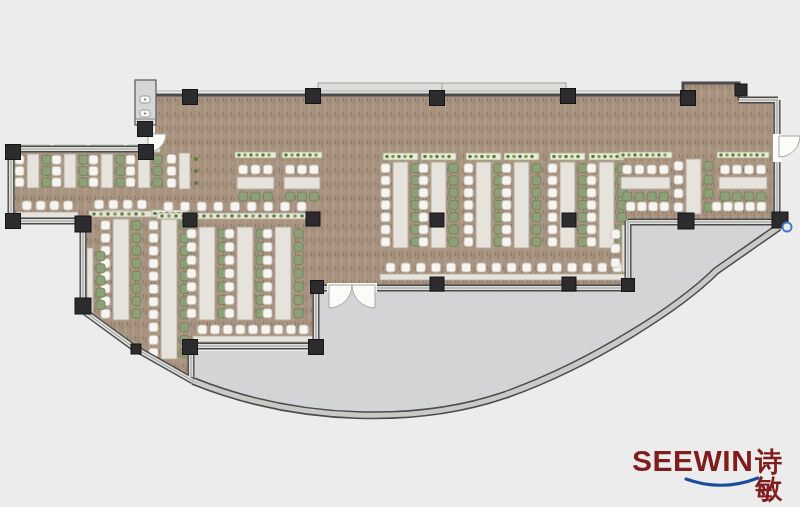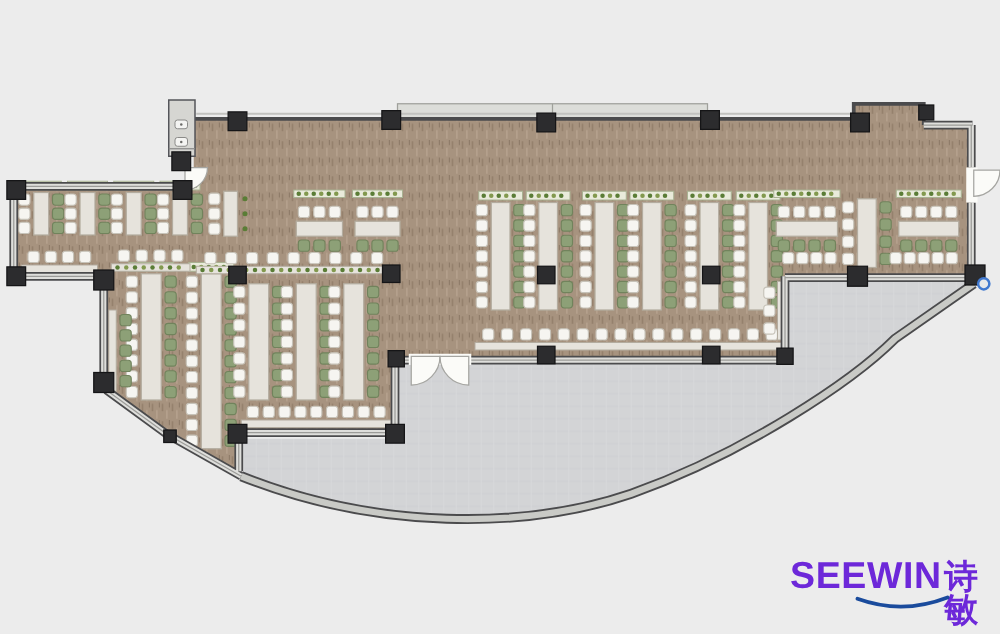--- a/index.html
+++ b/index.html
@@ -616,20 +616,20 @@
         <rect x="562" y="277" width="14" height="14" fill="#2c2c2e" stroke="#151517" stroke-width="1"></rect>
         <rect x="621.5" y="278.5" width="13" height="13" fill="#2c2c2e" stroke="#151517" stroke-width="1"></rect>
         <rect x="678" y="213" width="16" height="16" fill="#2c2c2e" stroke="#151517" stroke-width="1"></rect>
         <rect x="772" y="212" width="16" height="16" fill="#2c2c2e" stroke="#151517" stroke-width="1"></rect>
         <rect x="131" y="344" width="10" height="10" fill="#2c2c2e" stroke="#151517" stroke-width="1"></rect>
       </g>
 
     <circle cx="787" cy="227" r="4.5" fill="#e8e9ea" stroke="#4179cf" stroke-width="2"></circle>
   </svg>
 
-  <div class="logo" style="color: #6d28d9;">
+  <div class="logo" style="color: #7f1d1d;">
     <span class="wordmark">SEEWIN</span>
     <svg class="swoosh" viewBox="0 0 76 14">
       <path d="M2,3 Q38,16 74,2" fill="none" stroke="#1a4b9c" stroke-width="3" stroke-linecap="round"></path>
     </svg>
     <span class="cjk">诗敏</span>
   </div>
 </div>
 
 </body></html>

